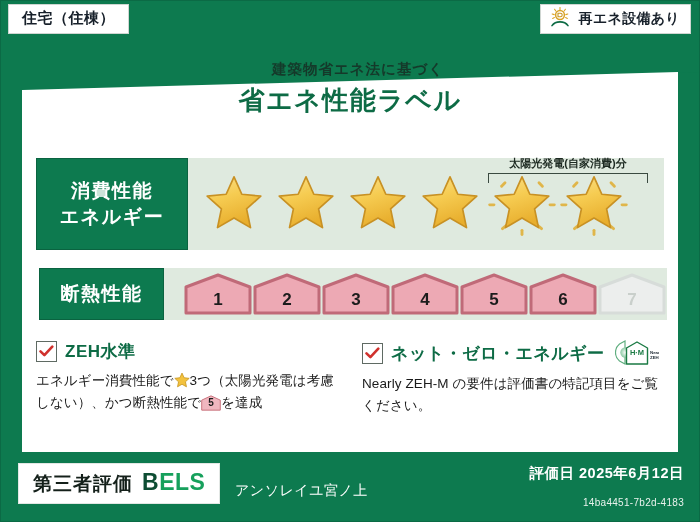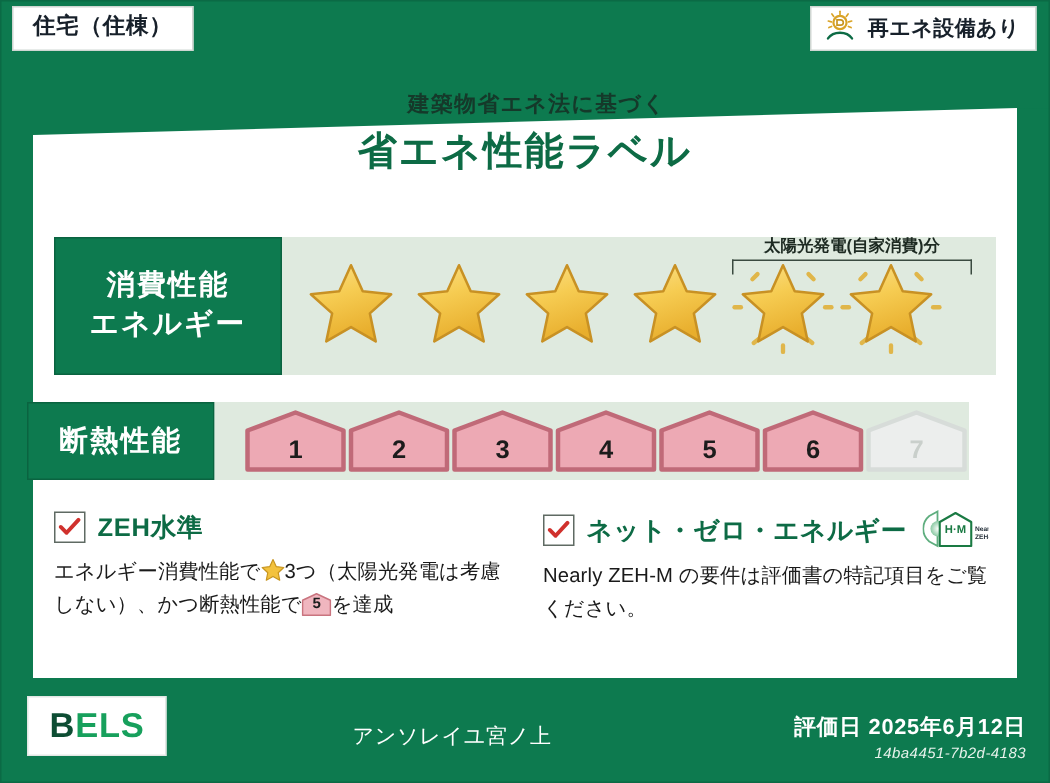--- a/index.html
+++ b/index.html
@@ -63,21 +63,21 @@
   }
   .maintitle{
     font-size:26px;font-weight:bold;color:#0d6b45;letter-spacing:1.5px;
     margin:0;
   }
   
   .row{
     position:absolute;display:flex;align-items:stretch;
   }
   .row-energy{left:36px;top:158px;width:628px;height:92px;}
-  .row-insul{left:18px;top:268px;width:628px;height:52px;}
+  .row-insul{left:39px;top:268px;width:628px;height:52px;}
   .row-head{
     width:152px;background:#0d7a4f;color:#ffffff;
     display:flex;flex-direction:column;align-items:center;justify-content:center;
     font-weight:bold;letter-spacing:1.5px;
     border:1px solid #0a6340;
     box-sizing:border-box;
   }
   .row-energy .row-head{font-size:19px;line-height:1.35;}
   .row-insul .row-head{font-size:19px;}
   .row-body{
@@ -153,21 +153,21 @@
   .bels-en .b1{color:#0d4d33;}
   .bels-en .b2{color:#17a05c;}
   .bldg-name{
     position:absolute;left:235px;bottom:22px;
     color:#ffffff;font-size:14px;letter-spacing:0.5px;
   }
   .eval{
     position:absolute;right:16px;bottom:14px;text-align:right;color:#ffffff;
   }
   .eval-date{font-size:14.5px;font-weight:bold;letter-spacing:0.5px;}
-  .eval-id{font-size:10px;margin-top:3px;letter-spacing:0.3px;color:#e8f2ec;font-style:italic;}
+  .eval-id{font-size:10px;margin-top:14px;letter-spacing:0.3px;color:#e8f2ec;}
 </style>
 </head>
 <body>
 
 <div class="label-root">
 
   <div class="top-strip"></div>
   <div class="green-band"></div>
 
   <div class="doc-chip">住宅（住棟）</div>
@@ -411,20 +411,21 @@
           </svg>
         </span>
       </div>
       <div class="note-body">Nearly ZEH-M の要件は評価書の特記項目をご覧ください。</div>
     </div>
 
   </div>
 
   <div class="footer">
     <div class="bels-box">
+      <span class="bels-jp">第三者評価</span>
       <span class="bels-en"><span class="b1">B</span><span class="b2">ELS</span></span>
     </div>
     <div class="bldg-name">アンソレイユ宮ノ上</div>
     <div class="eval">
       <div class="eval-date">評価日 2025年6月12日</div>
       <div class="eval-id">14ba4451-7b2d-4183</div>
     </div>
   </div>
 
   <div class="outer-edge"></div>

